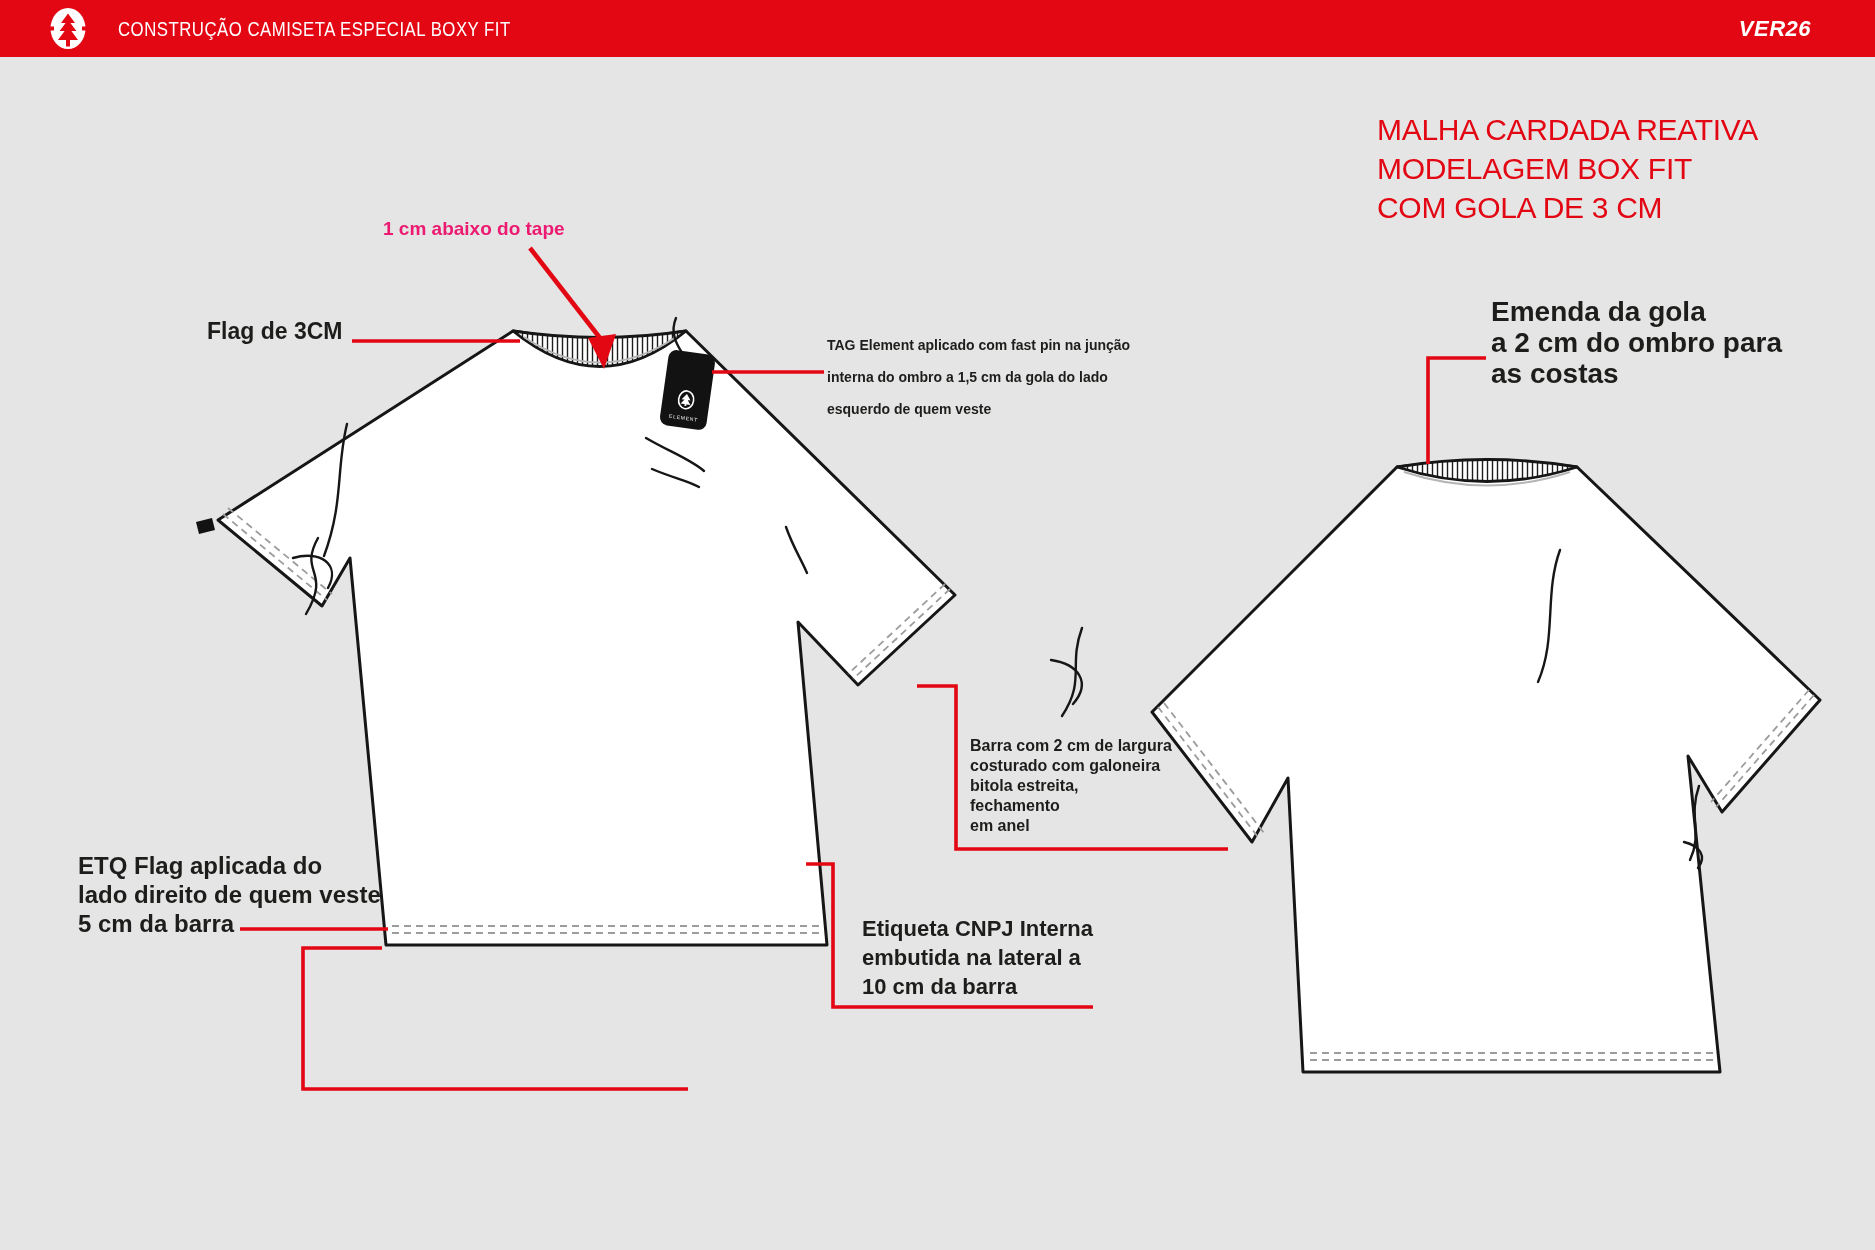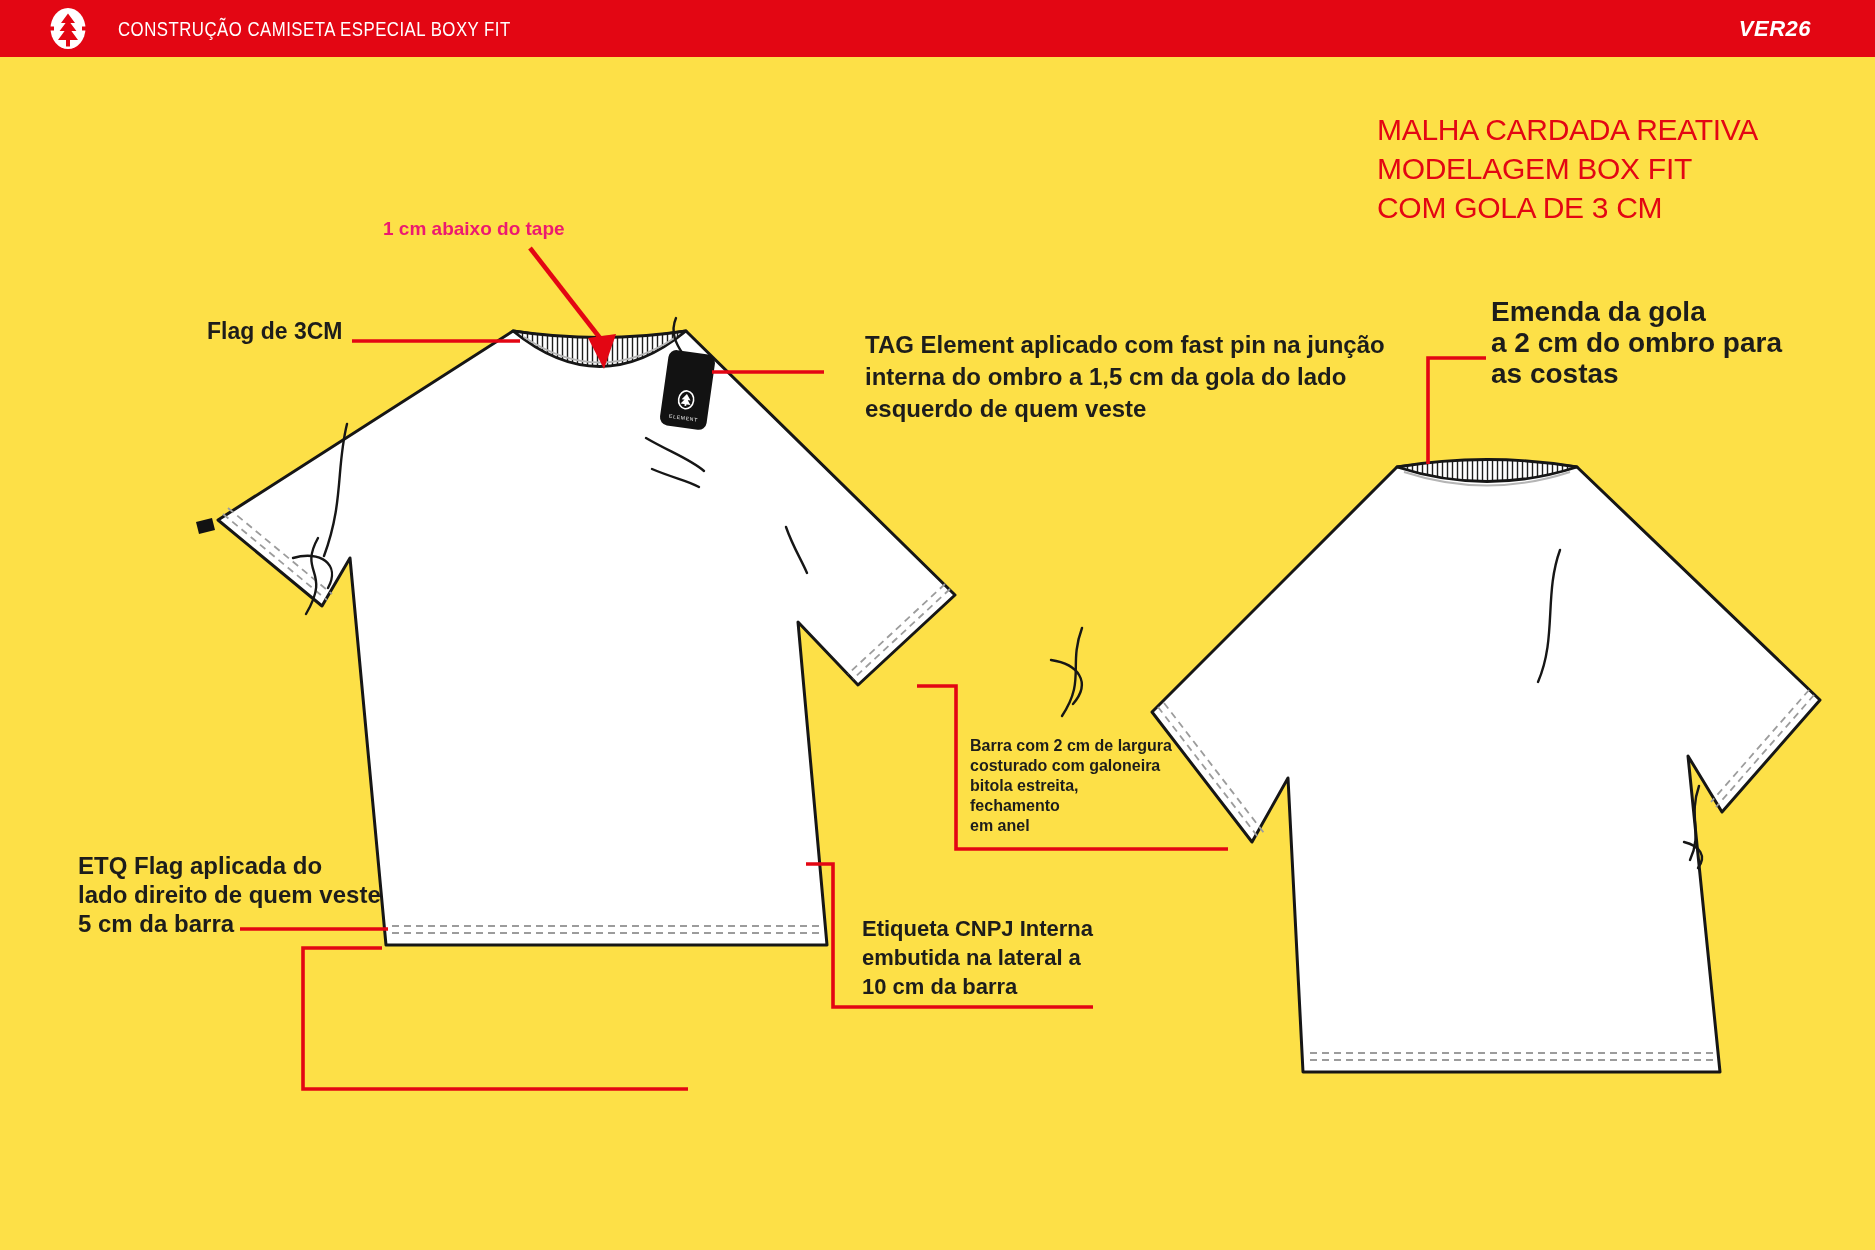--- a/index.html
+++ b/index.html
@@ -1,31 +1,31 @@
 <!DOCTYPE html>
 <html style="--brand_red: #e30613; --annotation_red: #e30613; --pink: #ec1a70; --ink: #1d1d1b; --stitch_gray: #9c9c9c;"><head>
 <meta charset="utf-8">
 <style>
   html,body{margin:0;padding:0;background:#fff;}
-  .canvas{position:relative;width:1875px;height:1250px;background:#fde047;overflow:hidden;
+  .canvas{position:relative;width:1875px;height:1250px;background:#e5e5e5;overflow:hidden;
           font-family:"Liberation Sans",sans-serif;color:var(--ink,#1d1d1b);}
   
   .header{position:absolute;left:0;top:0;width:1875px;height:57px;background:var(--brand_red,#e30613);
           display:flex;align-items:center;}
   .header-title{position:absolute;left:118px;top:50%;transform:translateY(-50%) scaleX(0.8);
           transform-origin:0 50%;color:#fff;font-size:21px;font-weight:400;letter-spacing:0.6px;white-space:nowrap;}
   .header-version{position:absolute;right:64px;top:50%;transform:translateY(-50%);
           color:#fff;font-size:22px;font-weight:700;letter-spacing:0.5px;font-style:italic;}
   .logo-wrap{position:absolute;left:48px;top:7px;width:40px;height:43px;}
   
   .ann{position:absolute;font-weight:700;white-space:pre-line;color:var(--ink,#1d1d1b);}
   .ann-silk{left:383px;top:151px;font-size:19px;line-height:31px;}
   .ann-silk-hl{left:383px;top:213px;font-size:19px;line-height:31px;font-weight:700;color:var(--pink,#ec1a70);position:absolute;}
   .ann-gola{left:207px;top:318px;font-size:23px;}
-  .ann-tag{left:827px;top:329px;font-size:24px;line-height:32px;margin-left:38px;}
+  .ann-tag{left:827px;top:329px;font-size:14px;line-height:32px;}
   .ann-emenda{left:1491px;top:296px;font-size:28px;line-height:31px;}
   .ann-malha{left:1377px;top:110px;font-size:30px;line-height:39px;font-weight:400;
              color:var(--brand_red,#e30613);letter-spacing:-0.3px;white-space:pre-line;position:absolute;}
   .ann-barra-anel{left:970px;top:736px;font-size:16px;line-height:20px;}
   .ann-etq{left:78px;top:851px;font-size:24px;line-height:29px;}
   .ann-cnpj{left:862px;top:914px;font-size:22px;line-height:29px;}
   .ann-barra-cost{left:307px;top:1022px;font-size:21px;line-height:26px;}
   
   .art{position:absolute;left:0;top:0;}
   .outline{fill:#ffffff;stroke:#161616;stroke-width:3;stroke-linejoin:round;}

